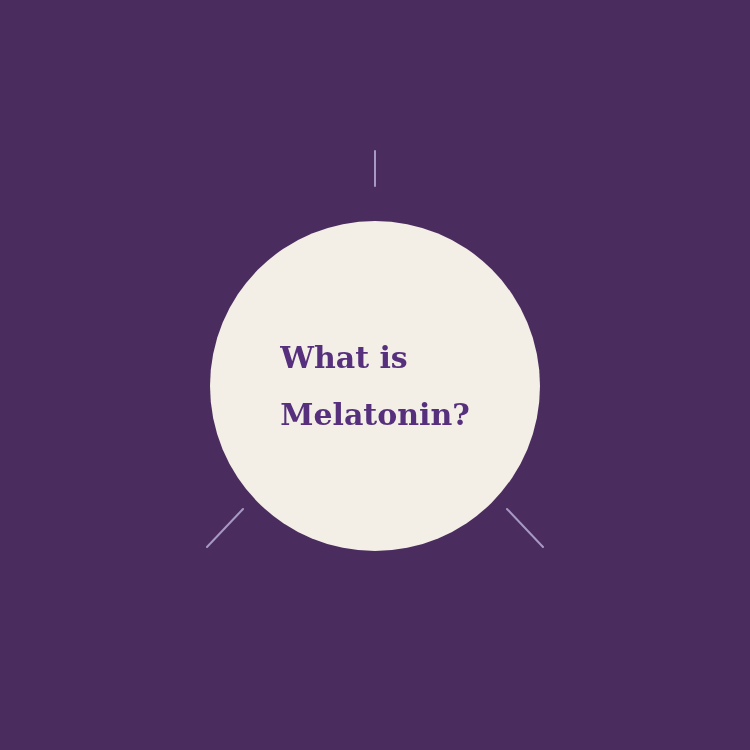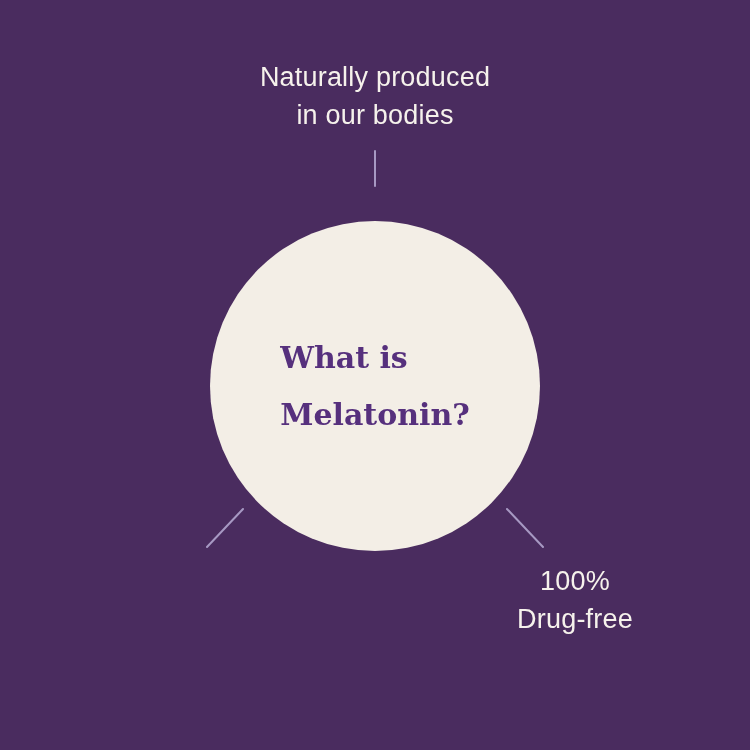--- a/index.html
+++ b/index.html
@@ -76,31 +76,27 @@
     line-height: 57px;
     white-space: pre-line;
     margin: 0;
   }
 </style>
 </head>
 <body>
 
 <div class="canvas">
 
-  <div class="callout callout-top">Naturally produced
-in our bodies</div>
 
   <svg class="connectors" viewBox="0 0 750 750">
     <line class="connector" x1="375" y1="151" x2="375" y2="186"></line>
     <line class="connector" x1="243" y1="509" x2="207" y2="547"></line>
     <line class="connector" x1="507" y1="509" x2="543" y2="547"></line>
   </svg>
 
   <div class="circle">
     <h1 class="title">What is
 Melatonin?</h1>
   </div>
 
 
-  <div class="callout callout-bottom-right">100%
-Drug-free</div>
 
 </div>
 
 </body></html>

